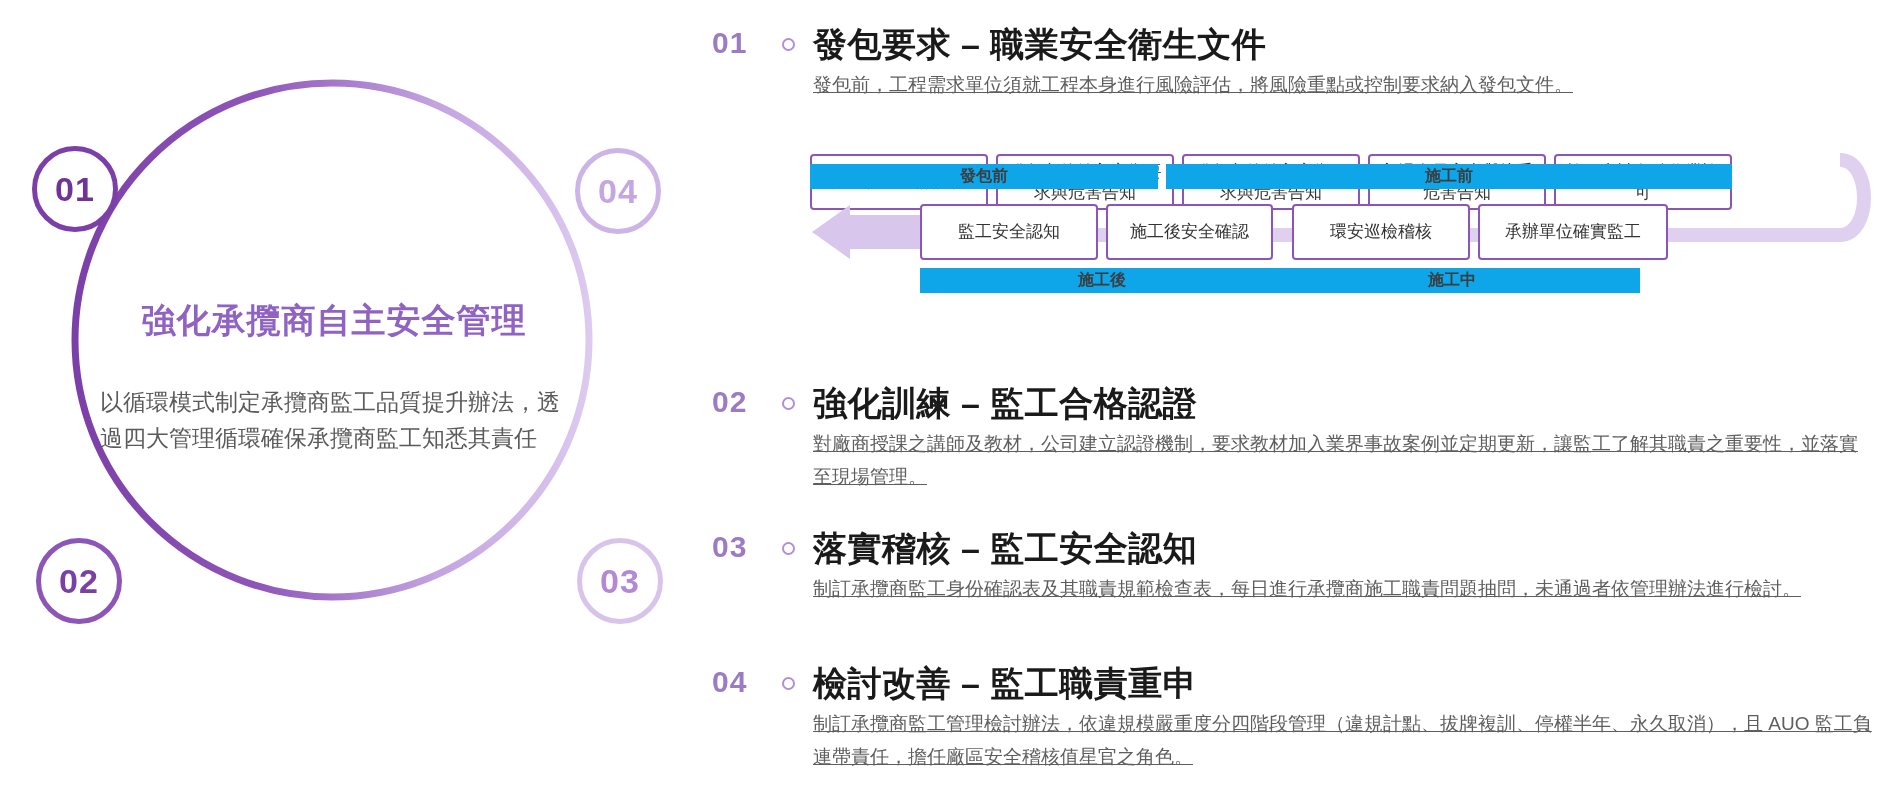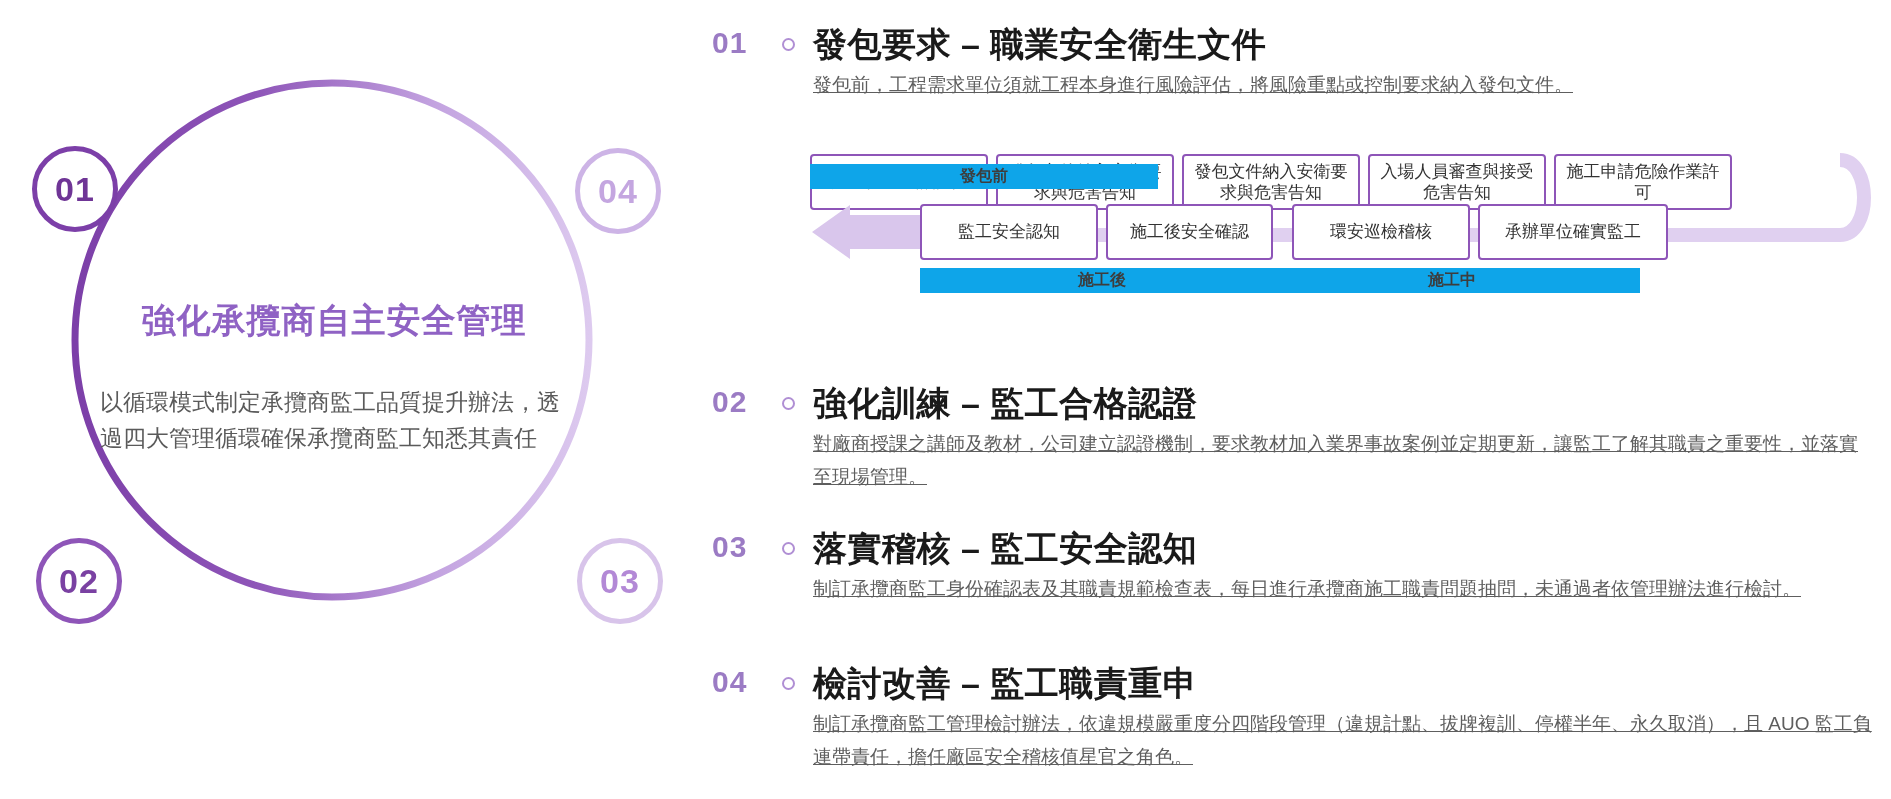--- a/index.html
+++ b/index.html
@@ -256,20 +256,21 @@
 
       <div class="flow-row" style="top:6px;margin-top:48px;">
         <div class="fbox" style="left:0px;width:178px;">施工作業風險評估</div>
         <div class="fbox" style="left:186px;width:178px;">發包文件納入安衛要求與危害告知</div>
         <div class="fbox" style="left:372px;width:178px;">發包文件納入安衛要求與危害告知</div>
         <div class="fbox" style="left:558px;width:178px;">入場人員審查與接受危害告知</div>
         <div class="fbox" style="left:744px;width:178px;">施工申請危險作業許可</div>
       </div>
 
       <div class="flabel" style="left:0px;top:64px;width:348px;">發包前</div>
+      <div class="flabel" style="left:356px;top:64px;width:566px;">施工前</div>
 
       <div class="flow-row" style="top:104px;">
         <svg class="arrow-left" width="118" height="56" viewBox="0 0 118 56">
           <path d="M 118 11 L 40 11 L 40 1 L 2 28 L 40 55 L 40 45 L 118 45 Z" fill="#d9c6ec"></path>
         </svg>
         <div class="fbox" style="left:110px;width:178px;">監工安全認知</div>
         <div class="fbox" style="left:296px;width:167px;">施工後安全確認</div>
         <div class="fbox" style="left:482px;width:178px;">環安巡檢稽核</div>
         <div class="fbox" style="left:668px;width:190px;">承辦單位確實監工</div>
       </div>

